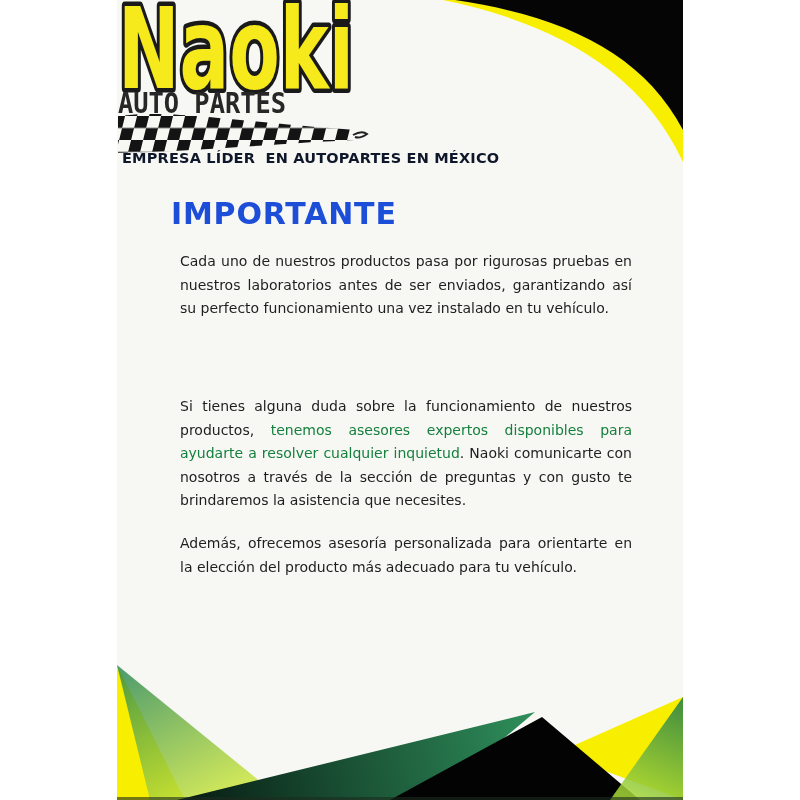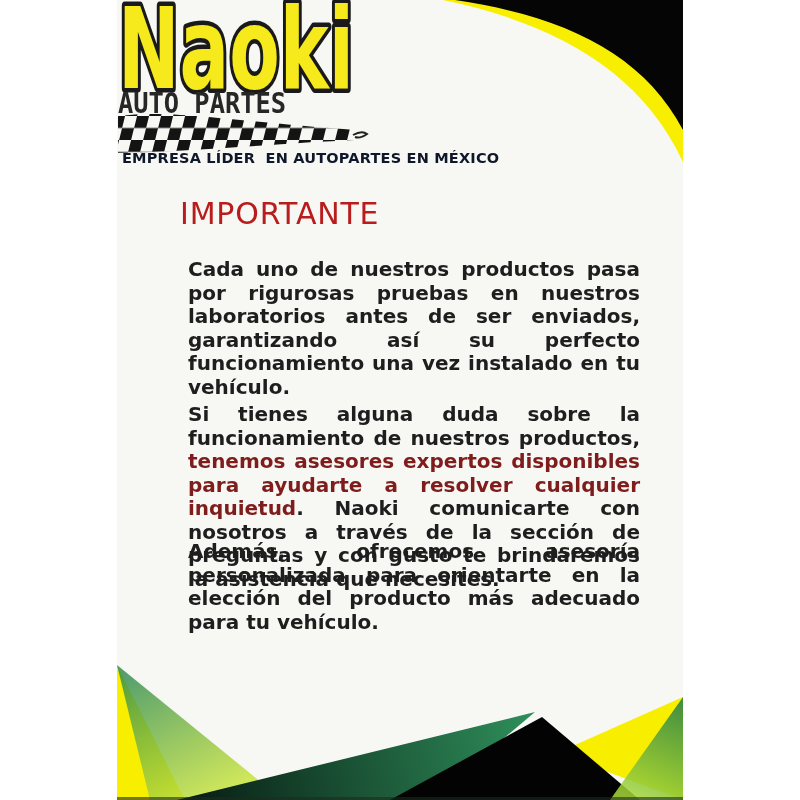--- a/index.html
+++ b/index.html
@@ -12,32 +12,32 @@
     position:absolute;left:117px;top:0;width:566px;height:800px;
     background:#f7f7f4;overflow:hidden;
   }
   .decor{position:absolute;left:0;top:0;width:566px;height:800px;display:block;}
   .tagline{
     position:absolute;left:5px;top:150px;width:460px;
     font-size:14.5px;font-weight:bold;color:#0f172a;letter-spacing:.2px;
     white-space:pre-wrap;
   }
   .heading{
-    position:absolute;left:63px;top:196px;
-    font-size:30px;font-weight:normal;color:#b91c1c;letter-spacing:.8px;
+    position:absolute;left:54px;top:196px;
+    font-size:30px;font-weight:bold;color:#1d4ed8;letter-spacing:.8px;
   }
   .para{
-    position:absolute;left:63px;width:452px;margin:8px;
-    font-size:20px;font-weight:bold;color:#1e1e1e;
+    position:absolute;left:63px;width:452px;margin:0;
+    font-size:14px;font-weight:normal;color:#1e1e1e;
     line-height:23.5px;text-align:justify;letter-spacing:0;
   }
   .p1{top:250px;}
   .p2{top:395px;}
   .p3{top:532px;}
-  .red{color:#7f1d1d;}
+  .red{color:#15803d;}
 </style>
 </head>
 <body>
 
 <div class="canvas">
   <div class="content">
 
     <svg class="decor" viewBox="0 0 566 800">
       <defs>
         <pattern id="chk" patternUnits="userSpaceOnUse" x="1" y="116" width="24" height="24" patternTransform="skewX(-14)">

